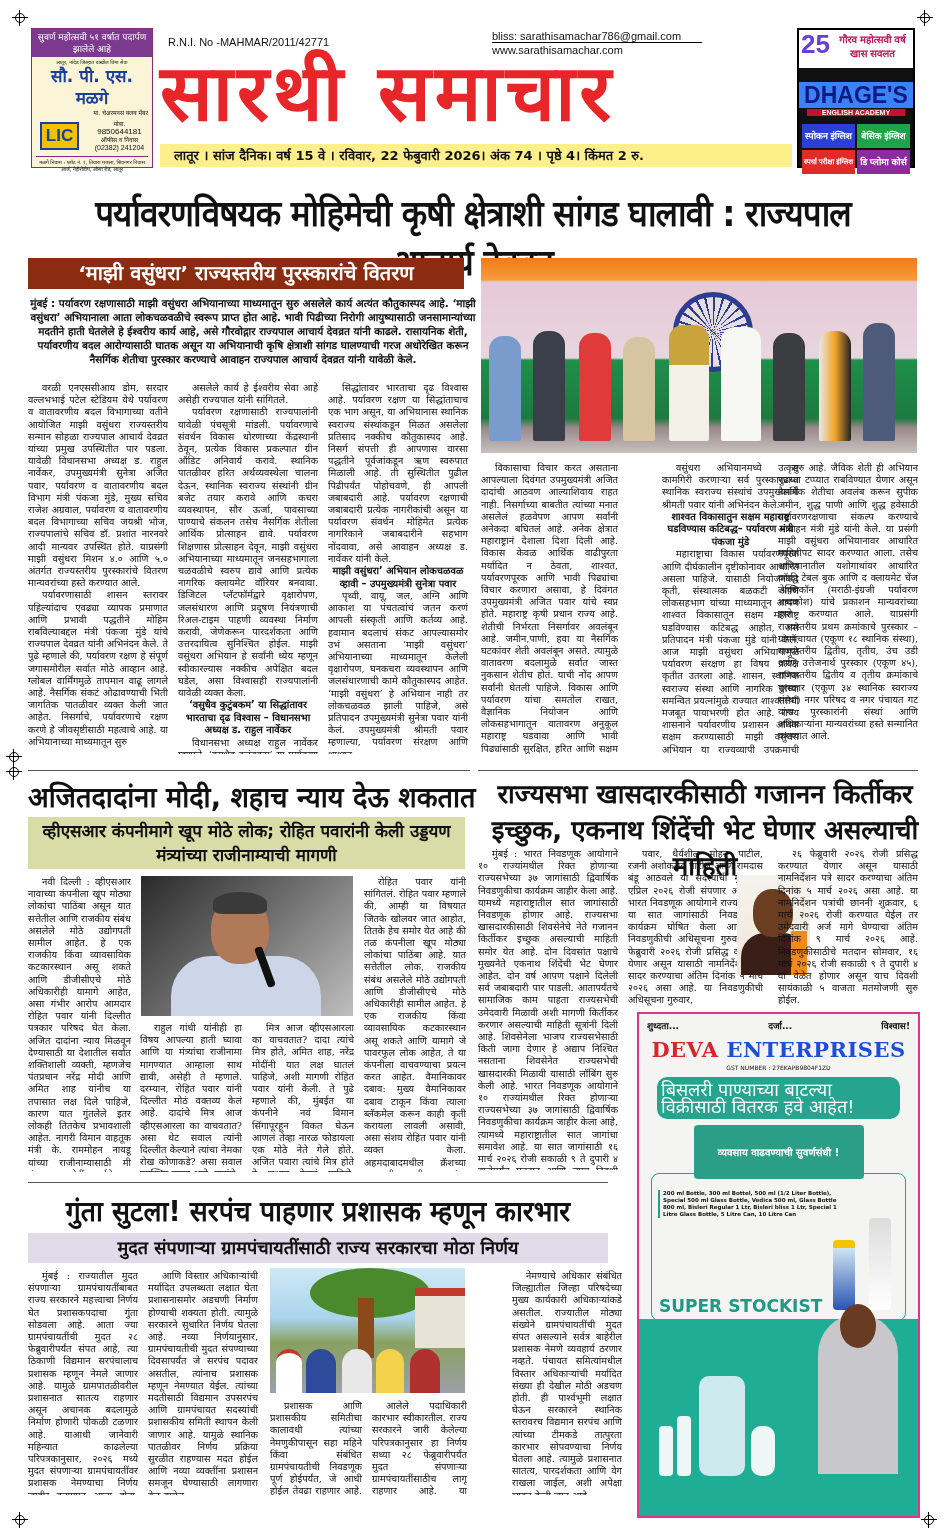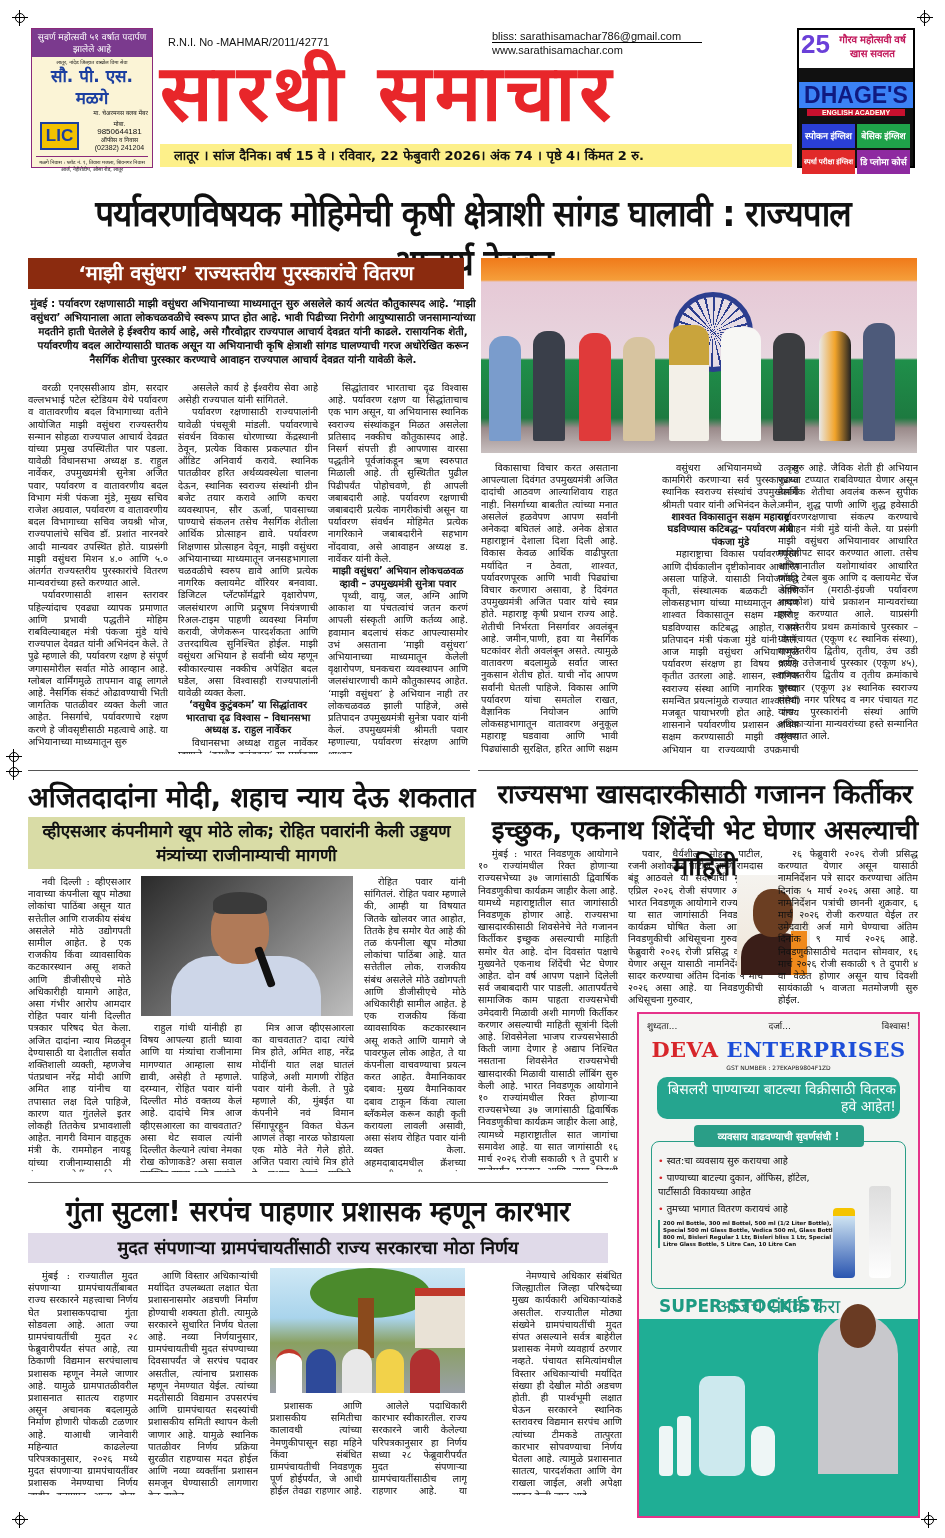--- a/index.html
+++ b/index.html
@@ -46,26 +46,26 @@
 #photo2 .head{position:absolute;left:70px;top:22px;width:58px;height:66px;background:#b07a58;border-radius:45%}
 #photo2 .hair{position:absolute;left:72px;top:16px;width:54px;height:22px;background:#3a3a3a;border-radius:50% 50% 20% 20%}
 #photo2 .shirt{position:absolute;left:30px;top:80px;width:150px;height:70px;background:#cdd6e8;border-radius:40px 40px 0 0}
 #photo2 .mic{position:absolute;left:120px;top:70px;width:8px;height:42px;background:#111;transform:rotate(-20deg);border-radius:3px}
 #photo3{left:737px;top:875px;width:73px;height:100px;background:linear-gradient(#f5f3ef,#f0e6d8);overflow:hidden}
 #photo3 .head{position:absolute;left:16px;top:14px;width:40px;height:48px;background:#6b3e22;border-radius:45%}
 #photo3 .body{position:absolute;left:4px;top:58px;width:66px;height:46px;background:#3a1e18;border-radius:24px 24px 0 0}
 #photo3 .scarf{position:absolute;left:54px;top:56px;width:16px;height:44px;background:#f08a1c}
 
 #deva{left:637px;top:1012px;width:283px;height:228px+0;border:2px solid #e5338a;background:#f4f4f2;font-family:"DejaVu Sans",sans-serif;overflow:hidden;height:500px}
-#deva .tag{display:flex;justify-content:space-between;font-size:9px;font-weight:normal;padding:5px 8px}
+#deva .tag{display:flex;justify-content:space-between;font-size:9px;font-weight:bold;padding:5px 8px}
 #deva .title{text-align:center;font-family:"DejaVu Serif",serif;font-weight:bold;font-size:21px;letter-spacing:0.5px}
 #deva .title .a{color:#d7262b}#deva .title .b{color:#1d4ed8}
 #deva .gst{text-align:center;font-size:6px;margin-top:2px}
-#deva .teal{margin:6px 18px 0;background:#25a58f;color:#fff;border-radius:10px;text-align:right;font-size:14px;line-height:17px;padding:4px}
-#deva .gold{margin:6px auto 0;width:170px;background:#2a9e87;color:#fff;border-radius:4px;text-align:center;font-size:10px;font-weight:bold;padding:4px}
+#deva .teal{margin:6px 18px 0;background:#25a58f;color:#fff;border-radius:10px;text-align:left;font-size:18px;line-height:17px;padding:4px}
+#deva .gold{margin:6px auto 0;width:170px;background:#2a9e87;color:#fff;border-radius:4px;text-align:center;font-size:10px;font-weight:bold;padding:20px}
 #deva .box{margin:-6px 12px 0;border:1px solid #2a9e87;border-radius:8px;padding:12px 6px 6px;position:relative;height:148px}
 #deva .box li{list-style:none;font-size:9.5px;line-height:14px;margin-bottom:3px;width:170px}
 #deva .box li:before{content:"• ";color:#d7262b}
 #deva .sizes{font-size:5.5px;font-weight:bold;line-height:7px;border-left:2px solid #2a9e87;padding-left:3px;width:180px;margin-top:4px}
 #deva .bottle{position:absolute;bottom:10px;width:22px;border-radius:4px}
 #deva .contact{text-align:center;color:#1b8d77;font-weight:normal;font-size:19px;margin-top:4px}
 #deva .towns{display:grid;grid-template-columns:repeat(5,auto);gap:2px 6px;font-size:8.5px;padding:4px 10px}
 #deva .towns span:before{content:"◎ ";color:#25a58f;font-size:7px}
 #deva .teal-bg{position:absolute;left:0;right:0;top:305px;bottom:0;background:#1fae95}
 #deva .stock{position:absolute;left:20px;top:282px;color:#1d9b82;font-weight:bold;font-size:17px}
@@ -228,25 +228,20 @@
   <div class="tag">
       <span>शुध्दता...</span>
       <span>दर्जा...</span>
       <span>विश्वास!</span>
     </div>
   <div class="title"><span class="a">DEVA</span> <span class="b">ENTERPRISES</span></div>
   <div class="gst">GST NUMBER : 27EKAPB9804F1ZD</div>
   <div class="teal">बिसलरी पाण्याच्या बाटल्या विक्रीसाठी वितरक हवे आहेत!</div>
   <div class="gold">व्यवसाय वाढवण्याची सुवर्णसंधी !</div>
   <div class="box">
-    <ul>
-      <li>स्वत:चा व्यवसाय सुरु करायचा आहे</li>
-      <li>पाण्याच्या बाटल्या दुकान, ऑफिस, हॉटेल, पार्टीसाठी विकायच्या आहेत</li>
-      <li>तुमच्या भागात वितरण करायचं आहे</li>
-    </ul>
     <div class="sizes">200 ml Bottle, 300 ml Bottel, 500 ml (1/2 Liter Bottle), Special 500 ml Glass Bottle, Vedica 500 ml, Glass Bottle 800 ml, Bisleri Regular 1 Ltr, Bisleri bliss 1 Ltr, Special 1 Litre Glass Bottle, 5 Litre Can, 10 Litre Can</div>
     <div class="bottle" style="right:50px;height:70px;background:linear-gradient(#f5c400 0 8px,#cfe4f2 8px,#2a55b0)"></div>
     <div class="bottle" style="right:14px;height:92px;background:linear-gradient(#ddd,#fff)"></div>
   </div>
   <div class="contact">आजच संपर्क करा</div>
   <div class="towns">
     <span>अहमदपूर</span>
     <span>निलंगा</span>
     <span>चाकूर</span>
     <span>देवणी</span>

